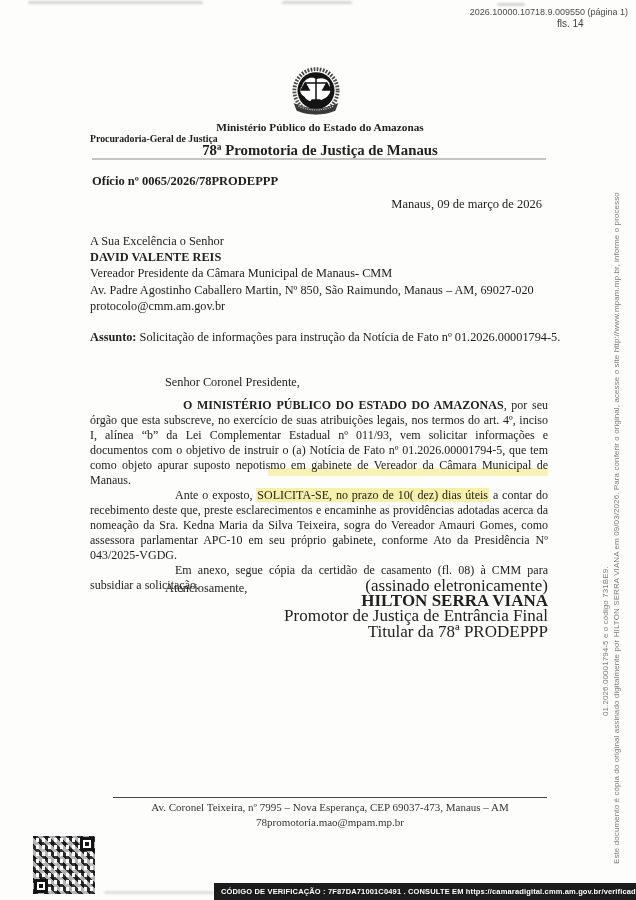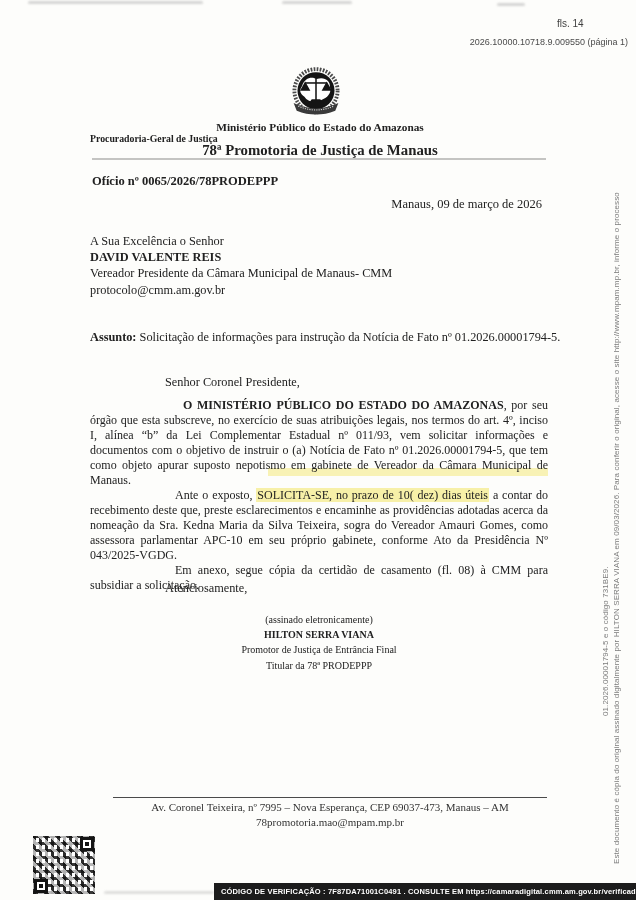--- a/index.html
+++ b/index.html
@@ -3,21 +3,21 @@
 <meta charset="utf-8">
 <style>
   html,body{margin:0;padding:0;background:#e8e8e8;}
   .page{
     position:relative;width:636px;height:900px;background:#fdfdfb;
     overflow:hidden;font-family:"Liberation Serif",serif;color:var(--ink,#212121);
     margin:0 auto;
   }
   .abs{position:absolute;}
   
-  .doc-number{top:7px;right:8px;font-family:"Liberation Sans",sans-serif;font-size:9px;color:#4b4b4b;margin-top:30px;}
+  .doc-number{top:7px;right:8px;font-family:"Liberation Sans",sans-serif;font-size:9px;color:#4b4b4b;}
   .sheet-label{top:18px;left:557px;font-family:"Liberation Sans",sans-serif;font-size:10px;color:#3f3f3f;text-align:center;}
   
   .smudge{background:rgba(150,150,150,.38);filter:blur(1px);border-radius:2px;}
   .s1{left:28px;top:1px;width:175px;height:3px;}
   .s2{left:282px;top:1px;width:70px;height:3px;}
   .s3{left:497px;top:3px;width:28px;height:3px;}
   .s4{left:104px;top:891px;width:110px;height:3px;opacity:.8;}
   .header-underline{left:92px;top:158px;width:454px;height:2px;background:rgba(110,110,110,.4);filter:blur(.6px);}
   
   .seal{left:289px;top:66px;width:54px;height:54px;}
@@ -31,21 +31,21 @@
   .addressee .b{font-weight:bold;}
   .subject{left:90px;top:330px;font-size:12.3px;}
   .subject b{font-weight:bold;}
   .greeting{left:165px;top:375px;font-size:12.3px;}
   .body-block{left:90px;top:398px;width:458px;font-size:12px;line-height:15px;text-align:justify;}
   .body-block p{margin:0;text-indent:85px;}
   .body-block .lead{font-weight:bold;margin-left:8px;}
   mark{background:var(--highlight,#f7f0a8);color:inherit;padding:0 1px;}
   .highlight-band{left:268px;top:468px;width:280px;height:8px;background:var(--highlight,#f7f0a8);opacity:.85;}
   .closing{left:165px;top:581px;font-size:12.3px;}
-  .signature{left:90px;top:612px;width:458px;text-align:center;font-size:10px;line-height:15.2px;}
+  .signature{left:90px;top:578px;width:458px;text-align:right;font-size:17px;line-height:15.2px;}
   .signature .name{font-weight:bold;}
   
   .footer-rule{left:113px;top:797px;width:434px;height:1px;background:#4a4a4a;}
   .footer-text{left:78px;top:800px;width:504px;text-align:center;font-size:11px;line-height:15px;color:#333;}
   
   .qr{left:33px;top:836px;width:62px;height:58px;background:
       repeating-linear-gradient(45deg,transparent 0 4px,rgba(255,255,255,.65) 4px 8px),
       repeating-linear-gradient(90deg,rgba(20,20,20,.9) 0 3px,transparent 3px 6px),
       repeating-linear-gradient(0deg,rgba(20,20,20,.85) 0 3px,#fff 3px 7px);}
   .finder{position:absolute;width:14px;height:14px;border:3px solid #141414;background:#fff;box-sizing:border-box;}
@@ -97,20 +97,21 @@
   <div class="abs org2">Procuradoria-Geral de Justiça</div>
   <div class="abs org3">78ª Promotoria de Justiça de Manaus</div>
 
   <div class="abs reference">Ofício nº 0065/2026/78PRODEPPP</div>
   <div class="abs dateline">Manaus, 09 de março de 2026</div>
 
   <div class="abs addressee">
     <div>A Sua Excelência o Senhor</div>
     <div class="b">DAVID VALENTE REIS</div>
     <div>Vereador Presidente da Câmara Municipal de Manaus- CMM</div>
+    <div>Av. Padre Agostinho Caballero Martin, Nº 850, São Raimundo, Manaus – AM, 69027-020</div>
     <div>protocolo@cmm.am.gov.br</div>
   </div>
 
   <div class="abs subject">
     <b>Assunto:</b><span> Solicitação de informações para instrução da Notícia de Fato nº 01.2026.00001794-5.</span>
   </div>
 
   <div class="abs greeting">Senhor Coronel Presidente,</div>
 
   <div class="abs highlight-band"></div>

